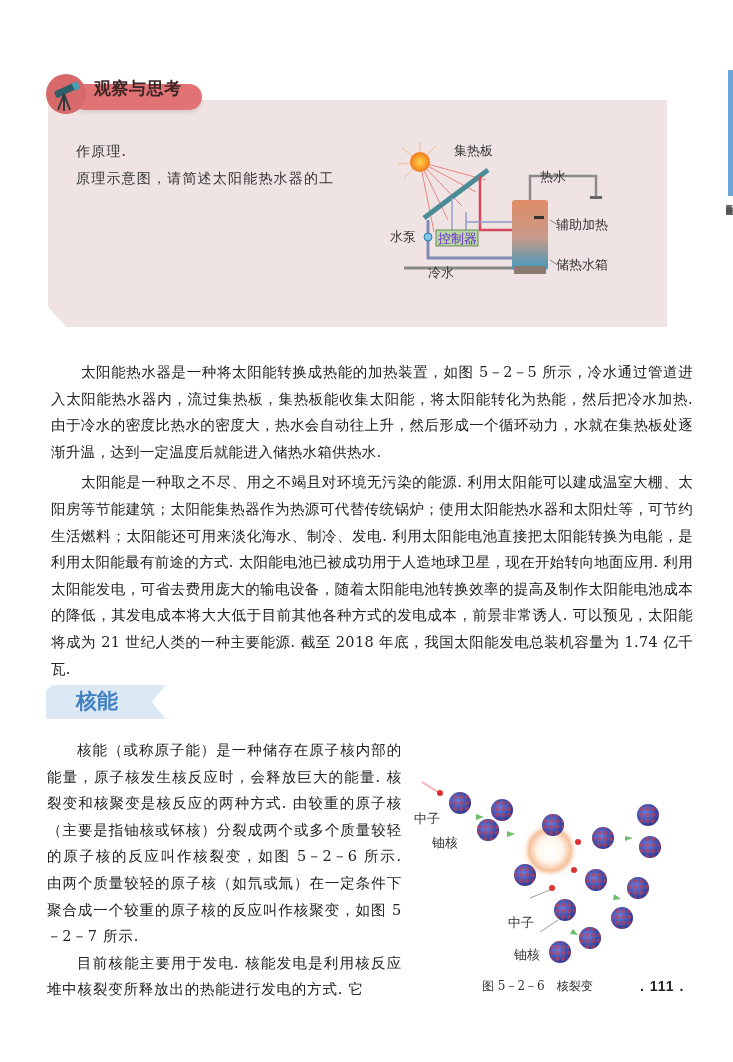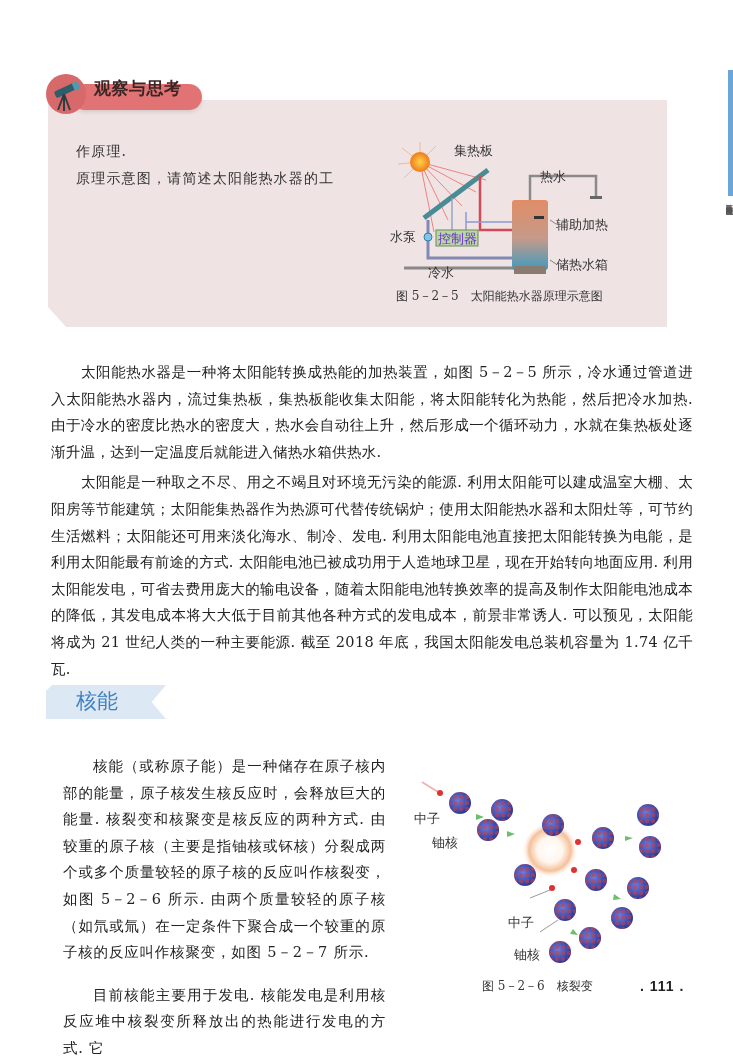--- a/index.html
+++ b/index.html
@@ -49,24 +49,24 @@
   .caption { font-size:12px; color:#333; white-space:nowrap; }
 
   
   .para { left:47px; width:650px; font-size:14.5px; line-height:26.6px; color:#222; text-align:justify; letter-spacing:0.3px; }
   .para p { margin:4px; text-indent:30px; }
 
   
   .sec-head { left:46px; top:685px; width:120px; height:38px; }
   .sec-bg { position:absolute; left:0; top:0; width:120px; height:34px; background:#dce8f4;
     clip-path:polygon(6px 0,100% 0,88% 50%,100% 100%,0 100%,0 6px); }
-  .sec-title { position:absolute; left:30px; top:2px; font-family:"DejaVu Sans","Liberation Sans",sans-serif; font-size:21px; font-weight:normal; color:#3f80c2; }
+  .sec-title { position:absolute; left:30px; top:2px; font-family:"DejaVu Sans","Liberation Sans",sans-serif; font-size:21px; font-weight:bold; color:#3f80c2; }
 
   .para2 { left:47px; width:355px; font-size:14.5px; line-height:26.6px; color:#222; text-align:justify; letter-spacing:0.8px; }
-  .para2 p { margin:16px; text-indent:30px; }
+  .para2 p { margin:0; text-indent:30px; }
 
   .fission { left:410px; top:770px; width:300px; height:240px; }
   .fission .label { position:absolute; font-size:13px; color:#333;margin-top:16px; }
 
   .page-num { left:640px; top:978px; font-family:Liberation Sans, sans-serif; font-size:14px; font-weight:bold; color:#222; letter-spacing:1px; }
 </style>
 </head>
 <body>
 
 <div class="abs edge-tab"></div>
@@ -136,21 +136,20 @@
     <line x1="160" y1="80" x2="166" y2="84" stroke="#555" stroke-width="0.7"></line>
     <line x1="160" y1="120" x2="166" y2="124" stroke="#555" stroke-width="0.7"></line>
   </svg>
   <span class="label" style="left:64px;top:2px">集热板</span>
   <span class="label" style="left:150px;top:28px">热水</span>
   <span class="label" style="left:166px;top:76px">辅助加热</span>
   <span class="label" style="left:0;top:88px">水泵</span>
   <span class="label" style="left:48px;top:90px;color:#6d28d9">控制器</span>
   <span class="label" style="left:166px;top:116px">储热水箱</span>
   <span class="label" style="left:38px;top:124px">冷水</span>
-  <span class="caption abs" style="left:6px;top:148px">图 5－2－5　太阳能热水器原理示意图</span>
 </div>
 
 <div class="abs para" style="top:355px">
   <p>太阳能热水器是一种将太阳能转换成热能的加热装置，如图 5－2－5 所示，冷水通过管道进入太阳能热水器内，流过集热板，集热板能收集太阳能，将太阳能转化为热能，然后把冷水加热. 由于冷水的密度比热水的密度大，热水会自动往上升，然后形成一个循环动力，水就在集热板处逐渐升温，达到一定温度后就能进入储热水箱供热水.</p>
   <p>太阳能是一种取之不尽、用之不竭且对环境无污染的能源. 利用太阳能可以建成温室大棚、太阳房等节能建筑；太阳能集热器作为热源可代替传统锅炉；使用太阳能热水器和太阳灶等，可节约生活燃料；太阳能还可用来淡化海水、制冷、发电. 利用太阳能电池直接把太阳能转换为电能，是利用太阳能最有前途的方式. 太阳能电池已被成功用于人造地球卫星，现在开始转向地面应用. 利用太阳能发电，可省去费用庞大的输电设备，随着太阳能电池转换效率的提高及制作太阳能电池成本的降低，其发电成本将大大低于目前其他各种方式的发电成本，前景非常诱人. 可以预见，太阳能将成为 21 世纪人类的一种主要能源. 截至 2018 年底，我国太阳能发电总装机容量为 1.74 亿千瓦.</p>
 </div>
 
 <div class="abs sec-head">
   <div class="sec-bg"></div>
   <div class="sec-title">核能</div>

